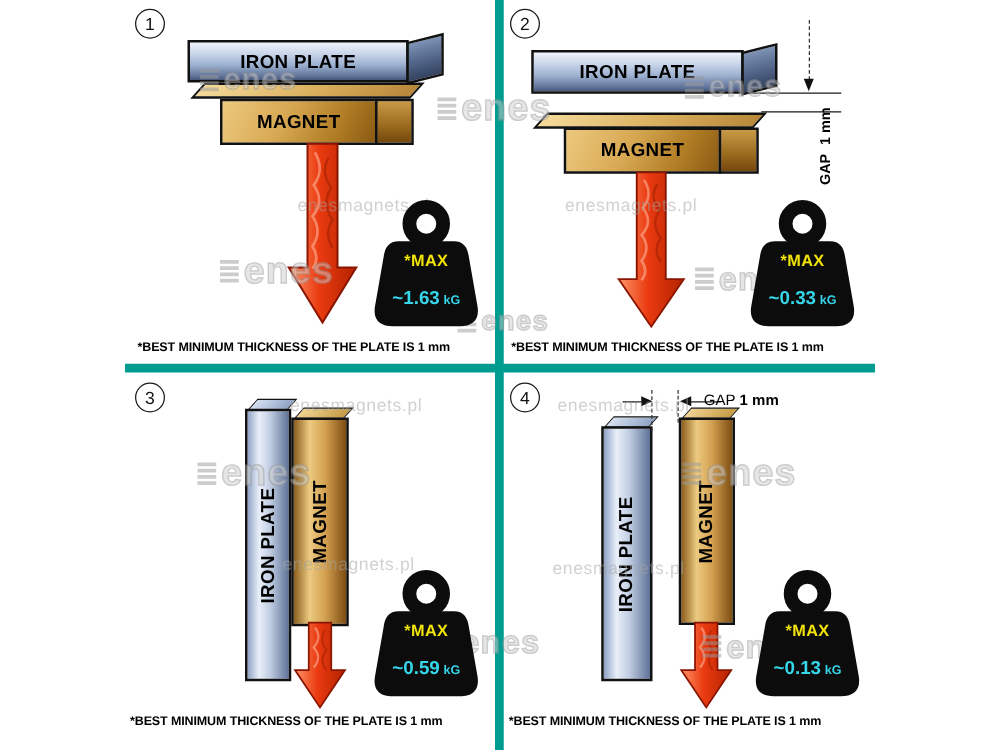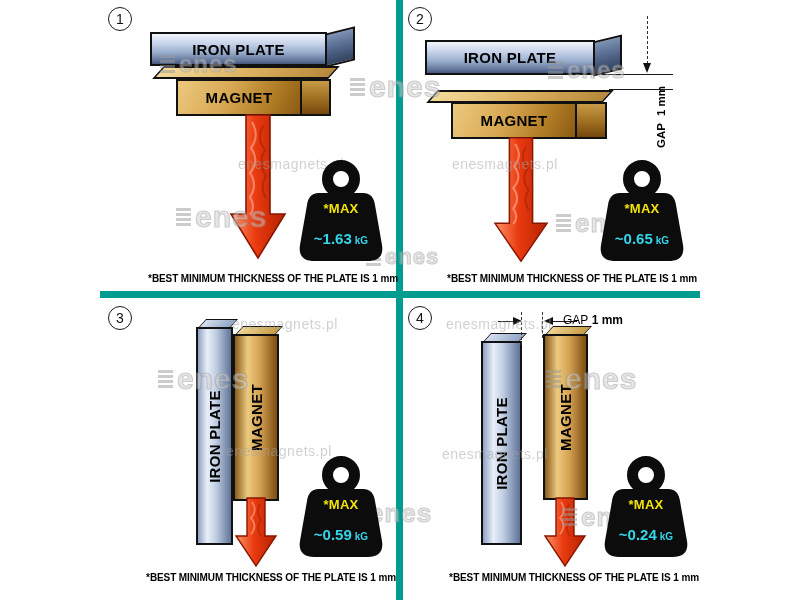--- a/index.html
+++ b/index.html
@@ -37,21 +37,21 @@
   
   .weight{position:absolute;width:88px;height:102px;z-index:5;}
   .weight svg{position:absolute;left:0;top:0;width:100%;height:100%;}
   .wmax{position:absolute;top:41px;left:0;width:100%;text-align:center;color:#f2e40a;
         font-weight:bold;font-size:13px;letter-spacing:.3px;}
   .wval{position:absolute;top:70px;left:0;width:100%;text-align:center;color:#35d6ea;
         font-weight:bold;font-size:15px;}
   .wval .unit{font-size:10px;margin-left:3px;}
 
   
-  .caption{position:absolute;font-size:10px;font-weight:600;color:#000;text-align:right;
+  .caption{position:absolute;font-size:10px;font-weight:600;color:#000;text-align:left;
            z-index:4;letter-spacing:-.1px;}
   .caption b{font-weight:800;}
 
   
   .dimline{position:absolute;height:1.4px;background:#1a1a1a;z-index:3;}
   .dashline-v{position:absolute;width:0;border-left:1.3px dashed #333;z-index:3;}
   .gdash{position:absolute;width:0;border-left:1.3px dashed #333;z-index:3;}
   .arrowhead-down{position:absolute;width:0;height:0;border-left:4.5px solid transparent;
         border-right:4.5px solid transparent;border-top:10px solid #111;z-index:3;}
   .ah-left{position:absolute;width:0;height:0;border-top:4px solid transparent;
@@ -151,21 +151,21 @@
       <path d="M23 8 q8 14 -1 26 q9 13 -1 25 q8 12 0 24 q6 10 0 18" fill="none" stroke="#ffb9a0" stroke-width="2.2" opacity="0.55"></path>
       <path d="M34 12 q-7 12 2 24 q-8 13 1 26 q-7 11 0 22" fill="none" stroke="#a32104" stroke-width="2" opacity="0.6"></path>
     </svg>
 
     <div class="weight" style="left:598px;top:160px">
       <svg viewBox="0 0 88 102">
         <circle cx="44" cy="19" r="13.5" fill="none" stroke="#0c0c0c" stroke-width="11"></circle>
         <path d="M22 33 L66 33 C74 33 77 38 78 45 L85 85 C87 97 80 101 71 101 L17 101 C8 101 1 97 3 85 L10 45 C11 38 14 33 22 33 Z" fill="#0c0c0c"></path>
       </svg>
       <div class="wmax">*MAX</div>
-      <div class="wval"><span>~0.65</span><span class="unit">kG</span></div>
+      <div class="wval"><span>~0.33</span><span class="unit">kG</span></div>
     </div>
 
     <div class="caption" style="left:409px;top:273px;width:288px">
       <span>*BEST MINIMUM THICKNESS OF THE PLATE IS</span>&nbsp;<b>1 mm</b>
     </div>
   </section>
 
   <section>
     <div class="num" style="left:108px;top:306px">3</div>
 
@@ -225,21 +225,21 @@
       <path d="M17 4 q6 8 -1 16 q7 8 0 16" fill="none" stroke="#ffb9a0" stroke-width="1.8" opacity="0.55"></path>
       <path d="M25 6 q-5 8 1 16 q-6 8 0 16" fill="none" stroke="#a32104" stroke-width="1.6" opacity="0.6"></path>
     </svg>
 
     <div class="weight" style="left:602px;top:456px">
       <svg viewBox="0 0 88 102">
         <circle cx="44" cy="19" r="13.5" fill="none" stroke="#0c0c0c" stroke-width="11"></circle>
         <path d="M22 33 L66 33 C74 33 77 38 78 45 L85 85 C87 97 80 101 71 101 L17 101 C8 101 1 97 3 85 L10 45 C11 38 14 33 22 33 Z" fill="#0c0c0c"></path>
       </svg>
       <div class="wmax">*MAX</div>
-      <div class="wval"><span>~0.24</span><span class="unit">kG</span></div>
+      <div class="wval"><span>~0.13</span><span class="unit">kG</span></div>
     </div>
 
     <div class="caption" style="left:407px;top:572px;width:292px">
       <span>*BEST MINIMUM THICKNESS OF THE PLATE IS</span>&nbsp;<b>1 mm</b>
     </div>
   </section>
 
   <div class="wm wm-logo" style="left:160px;top:52px">
     <span class="bars">
         <i></i>

